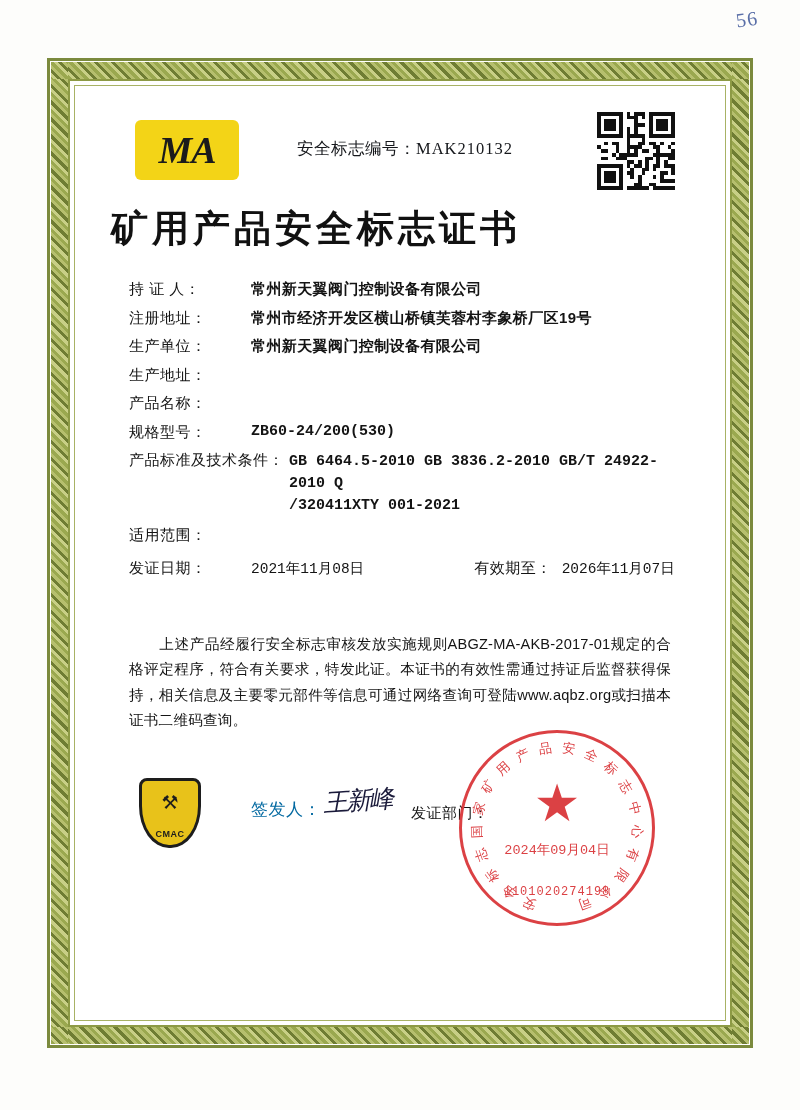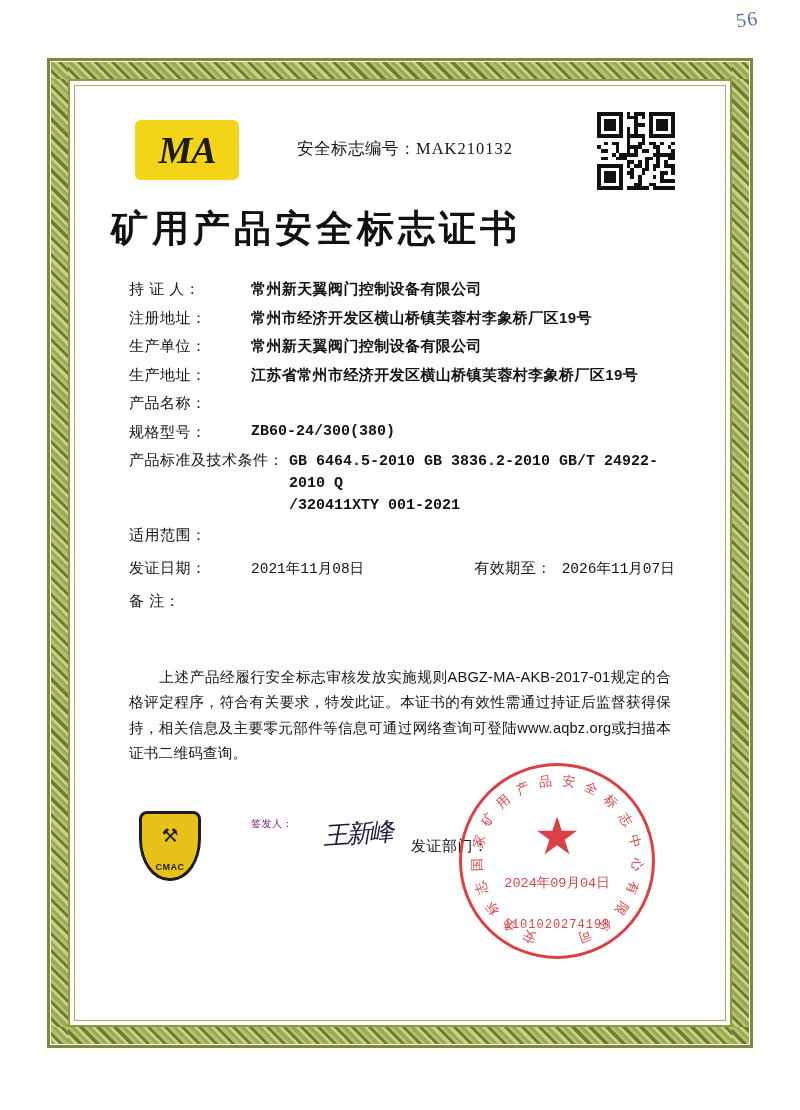--- a/index.html
+++ b/index.html
@@ -242,23 +242,23 @@
     top: 12px;
     left: 0; right: 0;
     text-align: center;
     font-size: 19px;
     color: #1d1d1d;
     line-height: 1;
   }
   .sign-label {
     position: absolute;
     left: 140px;
-    top: 16px;
-    font-size: 10px;
-    color: #701a75;
+    top: 30px;
+    font-size: 17px;
+    color: #0369a1;
     letter-spacing: 0.5px;
   }
   .sign-script {
     position: absolute;
     left: 212px;
     top: 16px;
     font-family: "Liberation Serif", serif;
     font-size: 25px;
     color: #1a1a3a;
     font-style: italic;
@@ -588,28 +588,27 @@
         <div class="frow">
           <div class="flabel">注册地址：</div>
           <div class="fval">常州市经济开发区横山桥镇芙蓉村李象桥厂区19号</div>
         </div>
         <div class="frow">
           <div class="flabel">生产单位：</div>
           <div class="fval">常州新天翼阀门控制设备有限公司</div>
         </div>
         <div class="frow">
           <div class="flabel">生产地址：</div>
-          <div class="fval">江苏省常州市经济开发区横山桥镇芙蓉村李象桥厂区19号</div>
         </div>
         <div class="frow">
           <div class="flabel">产品名称：</div>
         </div>
         <div class="frow">
           <div class="flabel">规格型号：</div>
-          <div class="fval mono">ZB60-24/300(380)</div>
+          <div class="fval mono">ZB60-24/200(530)</div>
         </div>
 
         <div class="frow">
           <div class="flabel wide">产品标准及技术条件：</div>
           <div class="fval-lines">
             <div class="fval mono">GB 6464.5-2010 GB 3836.2-2010 GB/T 24922-2010 Q</div>
             <div class="fval mono">/320411XTY 001-2021</div>
           </div>
         </div>
 
@@ -618,24 +617,20 @@
         </div>
 
         <div class="date-row">
           <div class="flabel">发证日期：</div>
           <div class="date-val">2021年11月08日</div>
           <div class="date-gap"></div>
           <div class="date-label2">有效期至：</div>
           <div class="date-val">2026年11月07日</div>
         </div>
 
-        <div class="remark-row">
-          <div class="flabel">备  注：</div>
-          <div class="fval norm"></div>
-        </div>
 
       </div>
 
       <div class="para"><span class="indent"></span><span>上述产品经履行安全标志审核发放实施规则ABGZ-MA-AKB-2017-01规定的合格评定程序，符合有关要求，特发此证。本证书的有效性需通过持证后监督获得保持，相关信息及主要零元部件等信息可通过网络查询可登陆www.aqbz.org或扫描本证书二维码查询。</span></div>
 
       <div class="sign-area">
         <div class="cmac">
           <div class="cmac-shield">
             <div class="cmac-mark">⚒</div>
             <div class="cmac-text">CMAC</div>

